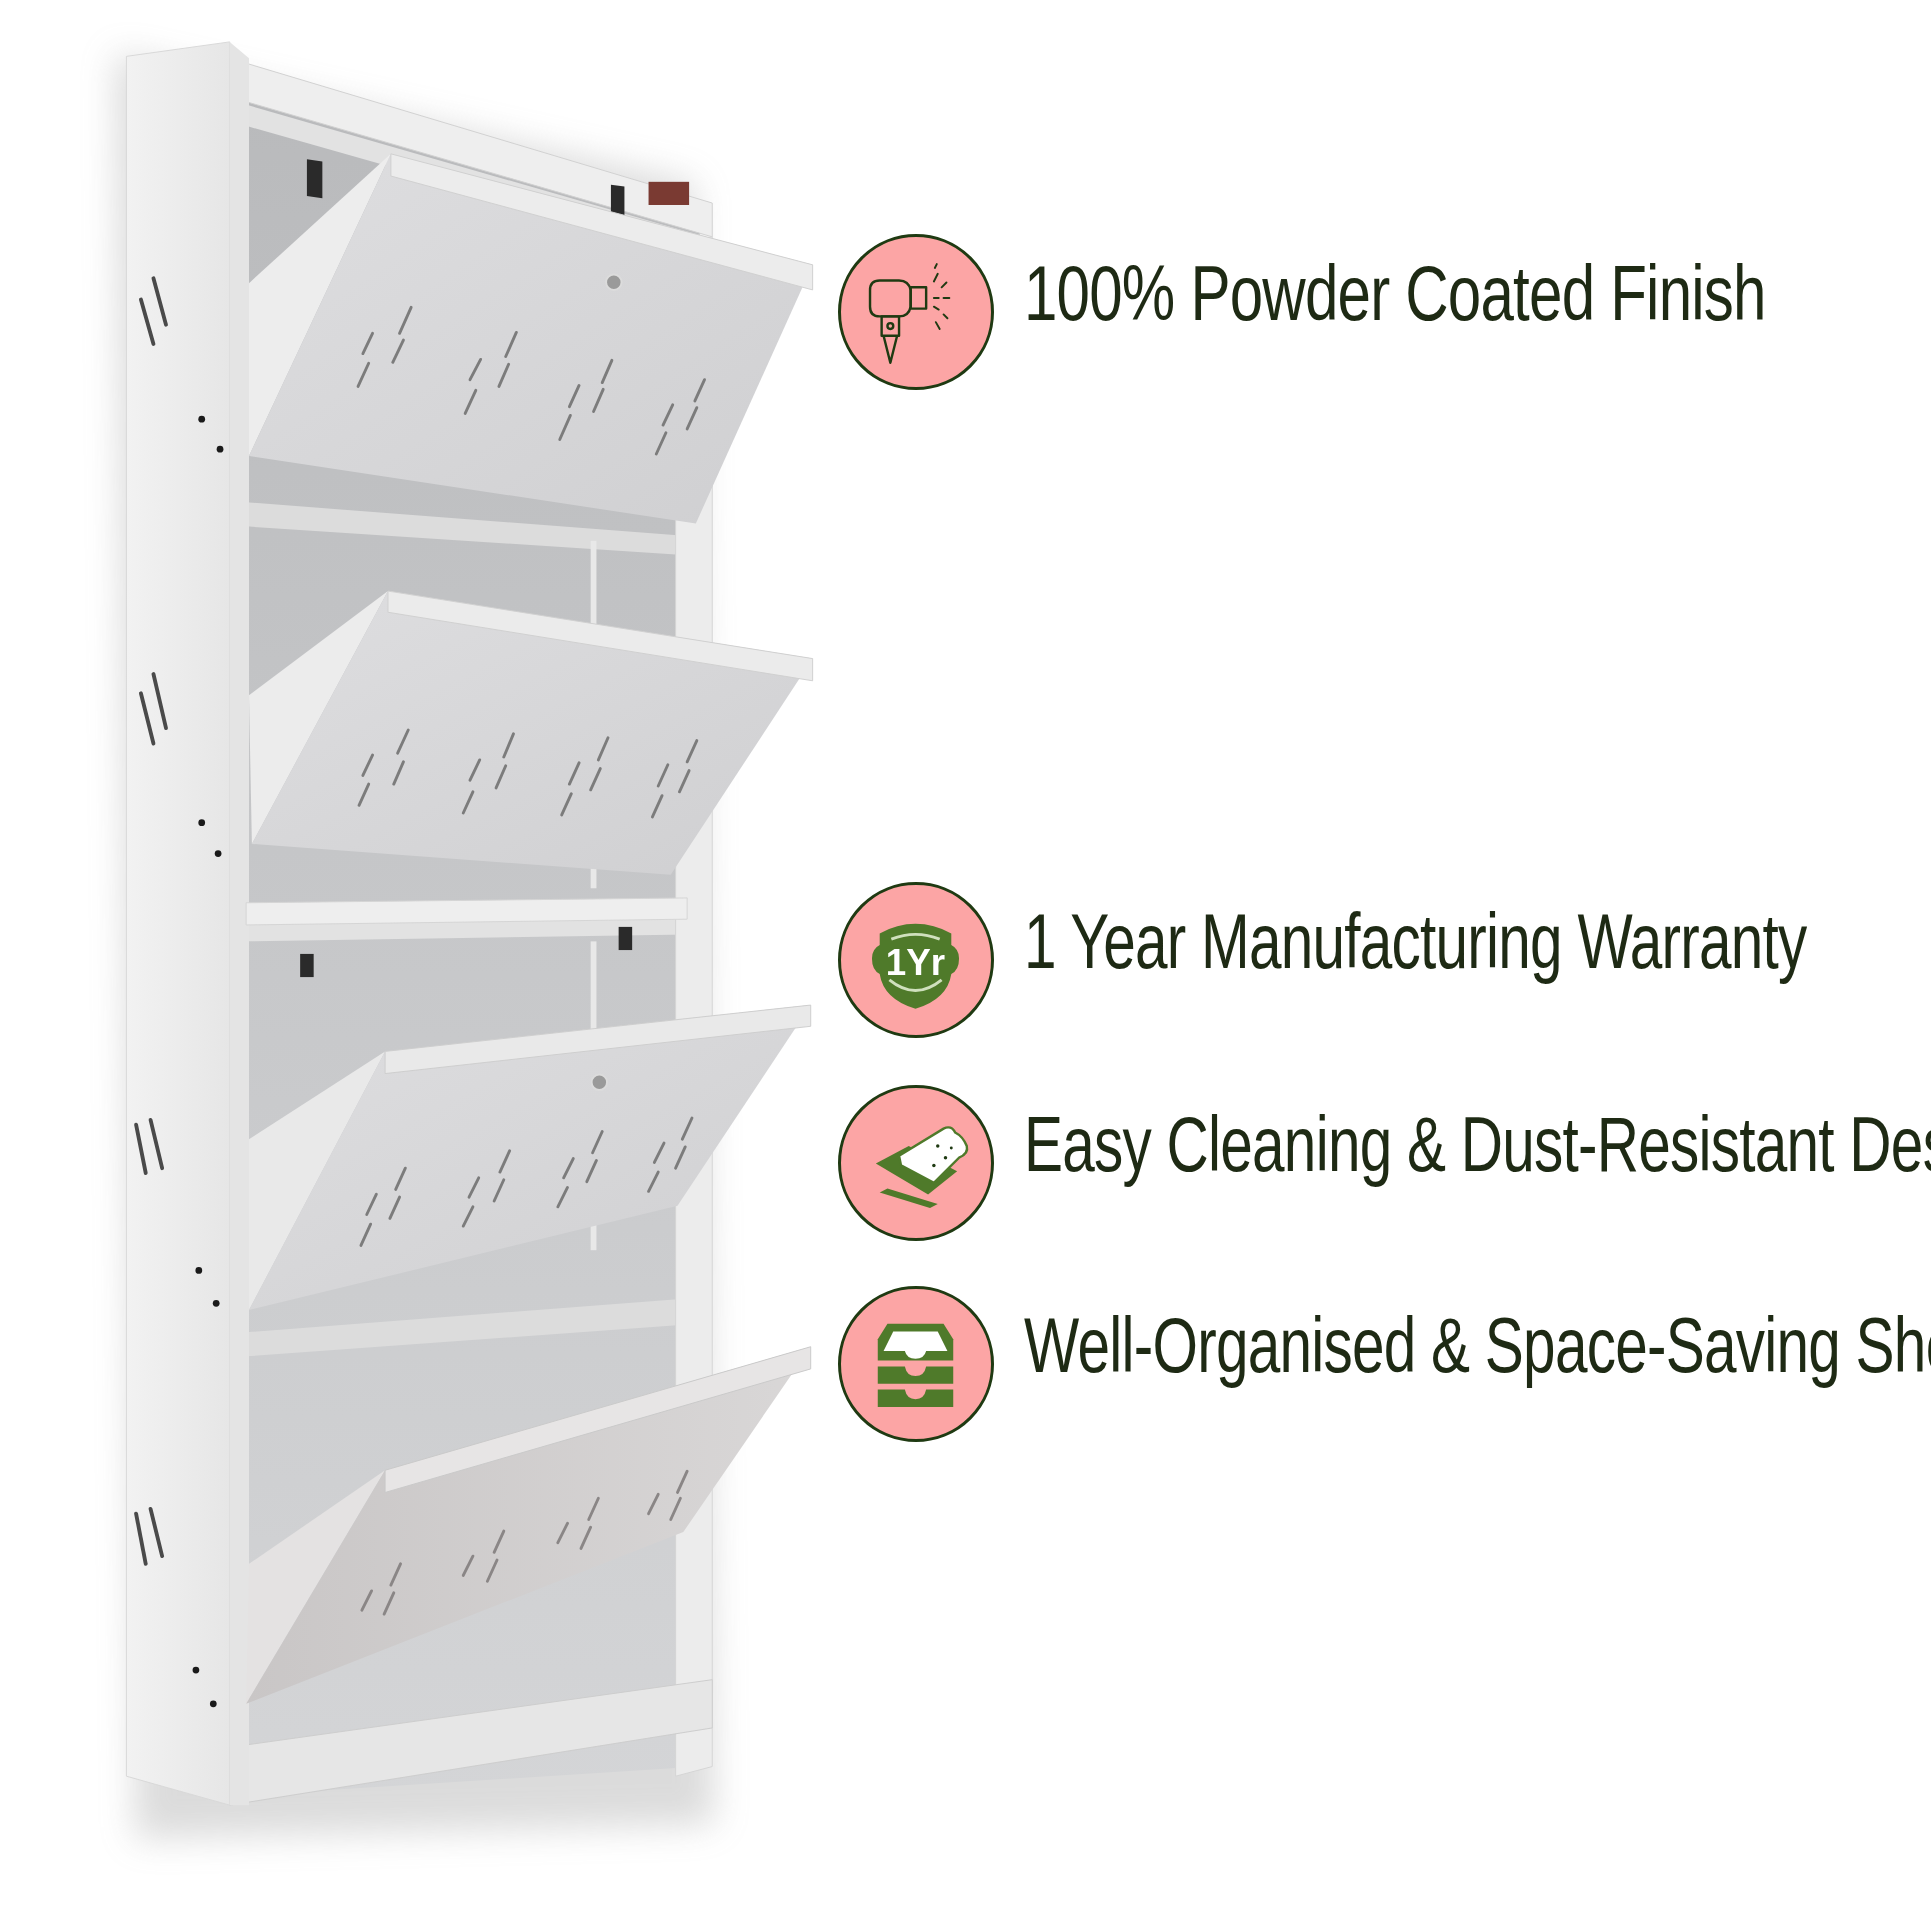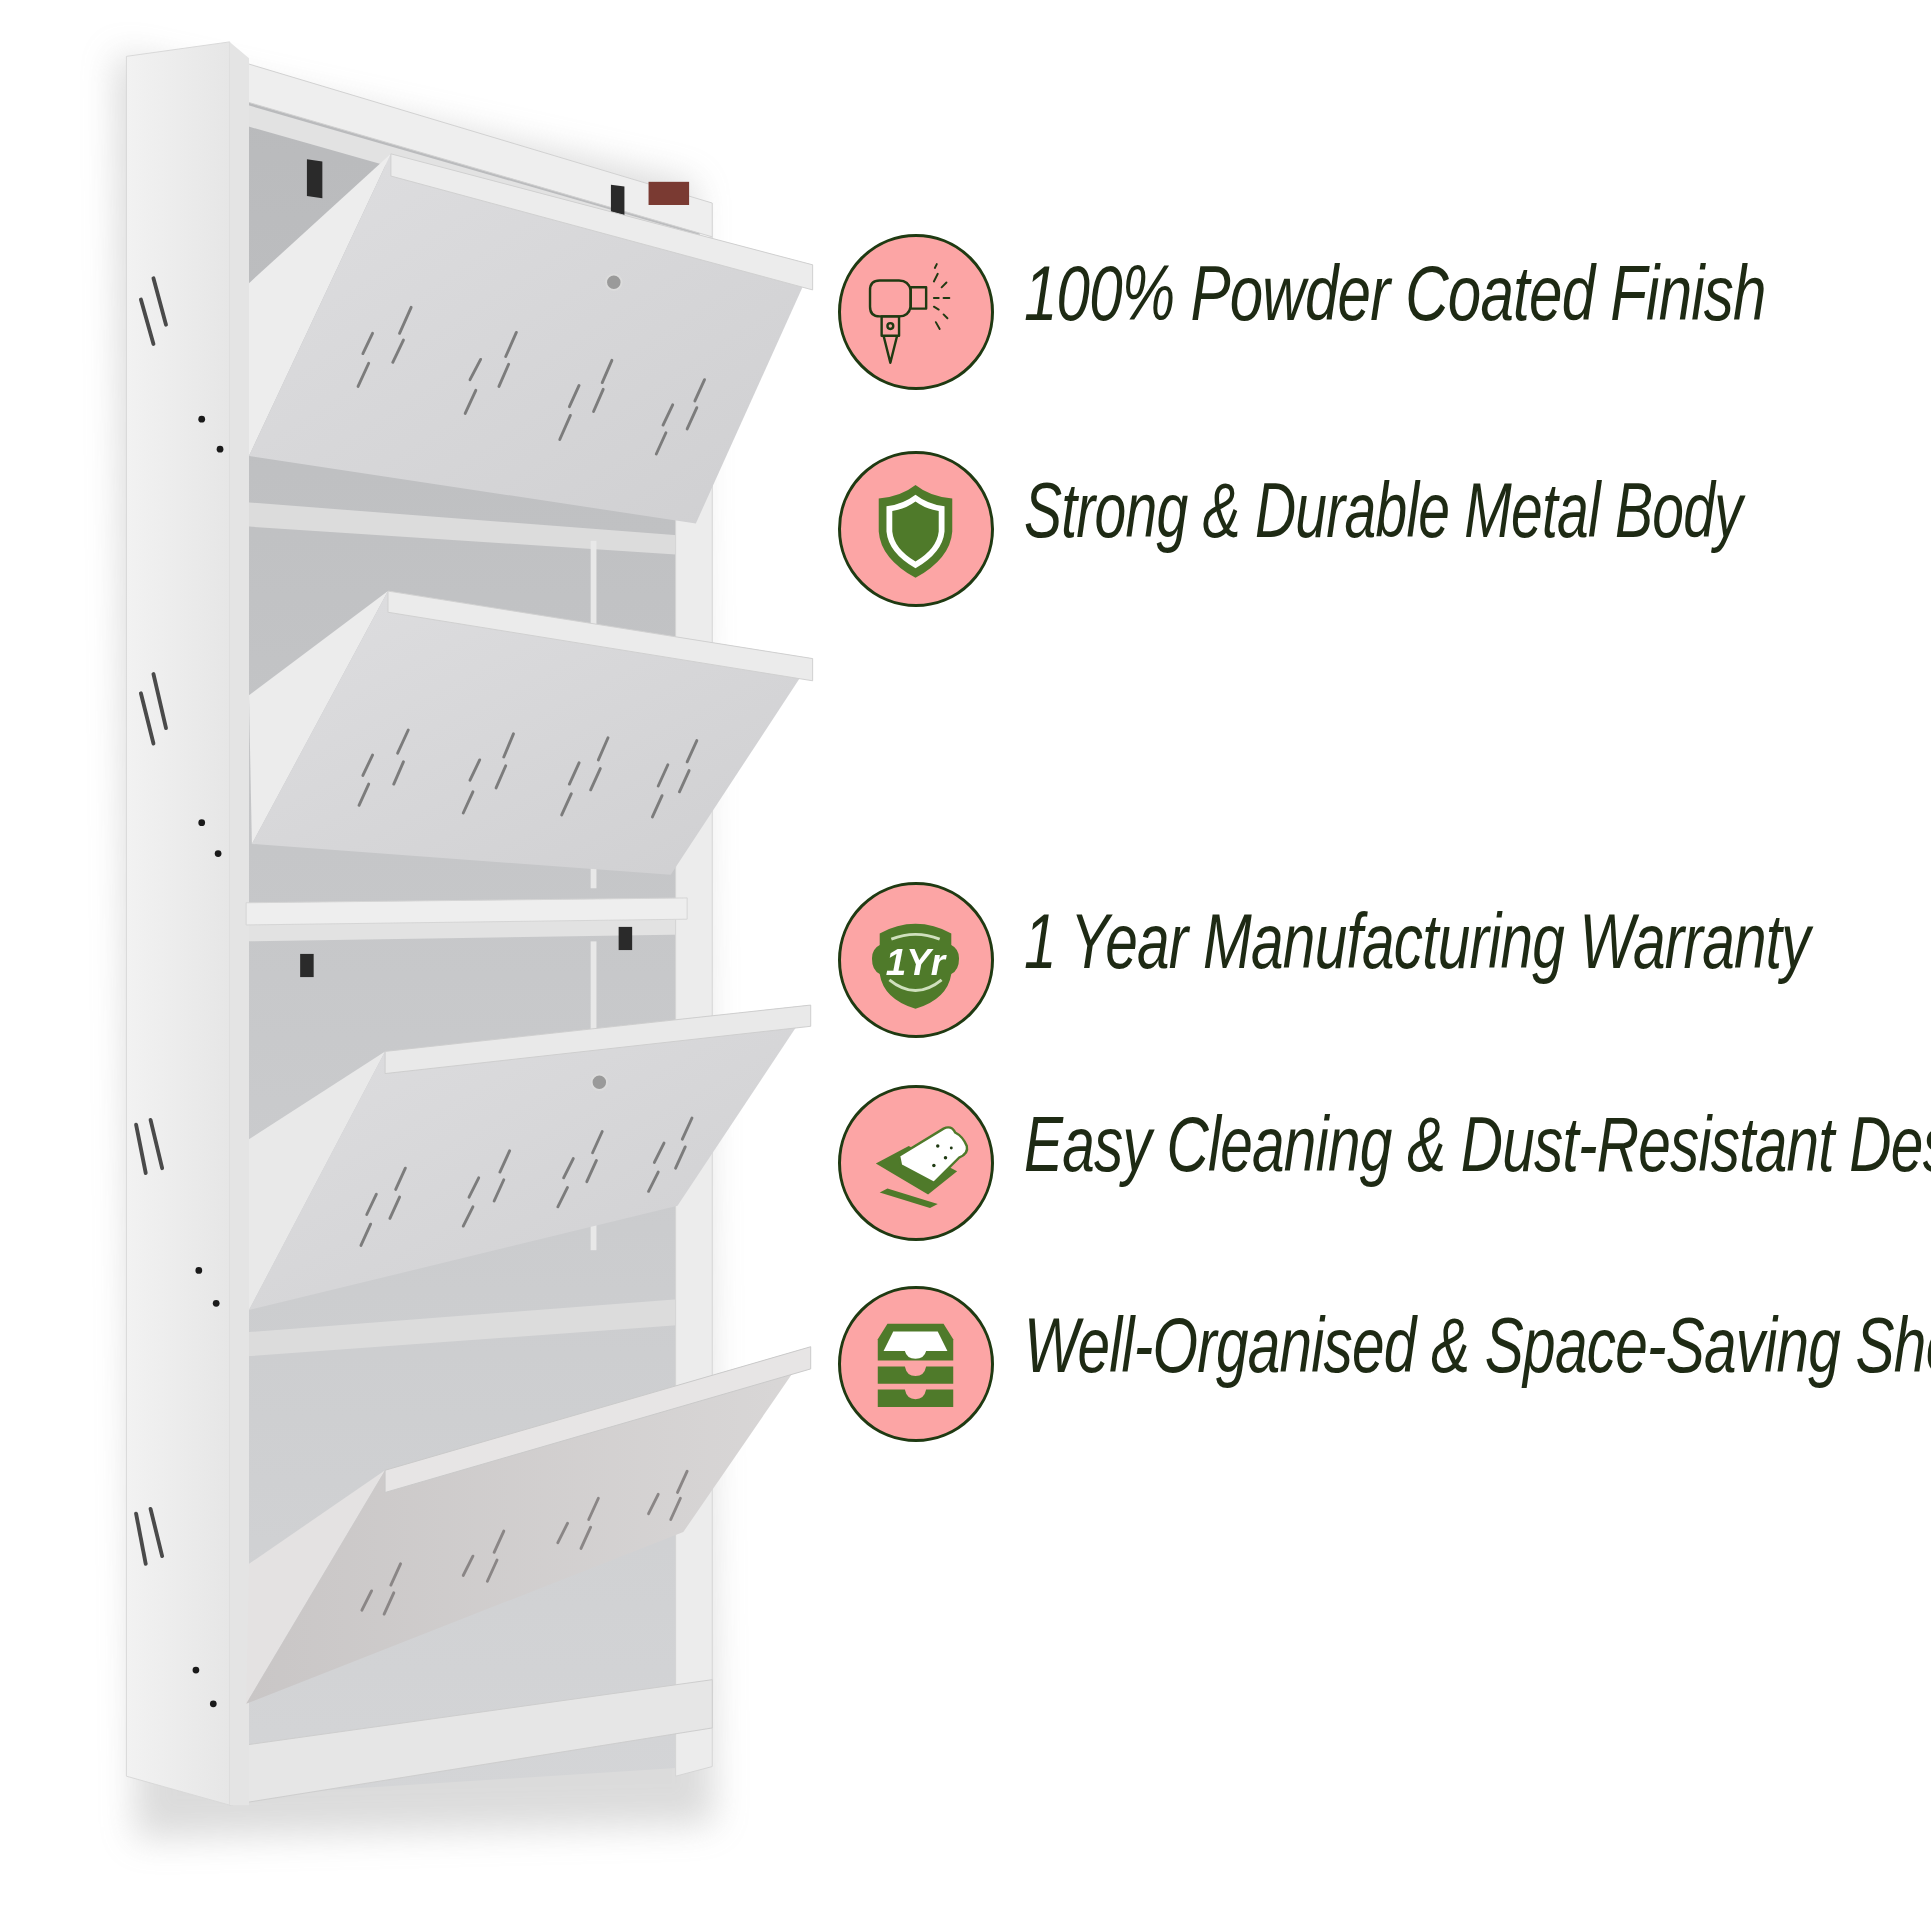--- a/index.html
+++ b/index.html
@@ -6,21 +6,21 @@
   body {
     width: 1931px; height: 1931px; position: relative; overflow: hidden;
     background: #ffffff;
     font-family: "Liberation Sans", "DejaVu Sans", sans-serif;
   }
   .product {
     position: absolute; left: 0; top: 0; width: 830px; height: 1931px;
   }
   .product svg { position: absolute; left: 0; top: 0; }
   .features { position: absolute; left: 0; top: 0; width: 1931px; height: 1931px; }
-  .feature { position: absolute; left: 838px; height: 164px; width: 1091px; font-style: italic; }
+  .feature { position: absolute; left: 838px; height: 164px; width: 1091px; }
   .feature .badge {
     position: absolute; left: 0; top: 0; width: 156px; height: 156px;
     border-radius: 50%; border: 3.9px solid #1f3a12; background: #fca5a5;
     box-sizing: border-box;
   }
   .feature .badge svg { position: absolute; left: 0; top: 0; width: 149px; height: 149px; }
   .feature .label {
     position: absolute; left: 186px; white-space: nowrap;
     font-size: 77px; line-height: 77px; color: #1e2a14;
     transform-origin: 0 50%; letter-spacing: -1px;
@@ -217,30 +217,20 @@
           <line x1="96" y1="72" x2="101" y2="75"></line>
             <line x1="106" y1="80" x2="110" y2="84"></line>
           <line x1="98" y1="88" x2="102" y2="95"></line>
             <line x1="97" y1="32" x2="99" y2="28"></line>
         </g>
       </svg>
     </div>
     <div class="label" style="top:21px; transform: scaleX(0.78);">100% Powder Coated Finish</div>
   </div>
 
-  <div class="feature" style="top:451px;">
-    <div class="badge">
-      <svg viewBox="0 0 154 154">
-        <path d="M77 32 Q92 44 115 46 L115 80 Q113 108 77 128 Q41 108 39 80 L39 46 Q62 44 77 32 Z" fill="#4f7a2a"></path>
-        <path d="M77 42 Q90 52 107 54 L107 80 Q105 102 77 118 Q49 102 47 80 L47 54 Q64 52 77 42 Z" fill="#ffffff"></path>
-        <path d="M77 49 Q88 57 101 59 L101 80 Q99 98 77 111 Q55 98 53 80 L53 59 Q66 57 77 49 Z" fill="#4f7a2a"></path>
-      </svg>
-    </div>
-    <div class="label" style="top:21px; transform: scaleX(0.74);">Strong &amp; Durable Metal Body</div>
-  </div>
 
 
   <div class="feature" style="top:882px;">
     <div class="badge">
       <svg viewBox="0 0 154 154">
         <path d="M40 50 Q58 40 77 40 Q96 40 114 50 L114 62 Q122 66 122 76 Q122 88 114 92 Q110 118 77 128 Q44 118 40 92 Q32 88 32 76 Q32 66 40 62 Z" fill="#4f7a2a"></path>
         <path d="M52 56 Q77 46 102 56" fill="none" stroke="#cfe0bd" stroke-width="3"></path>
         <path d="M50 98 Q77 120 104 98" fill="none" stroke="#cfe0bd" stroke-width="3"></path>
         <text x="77" y="93" text-anchor="middle" font-family="Liberation Sans, sans-serif" font-weight="bold" font-size="38" fill="#ffffff">1Yr</text>
       </svg>

